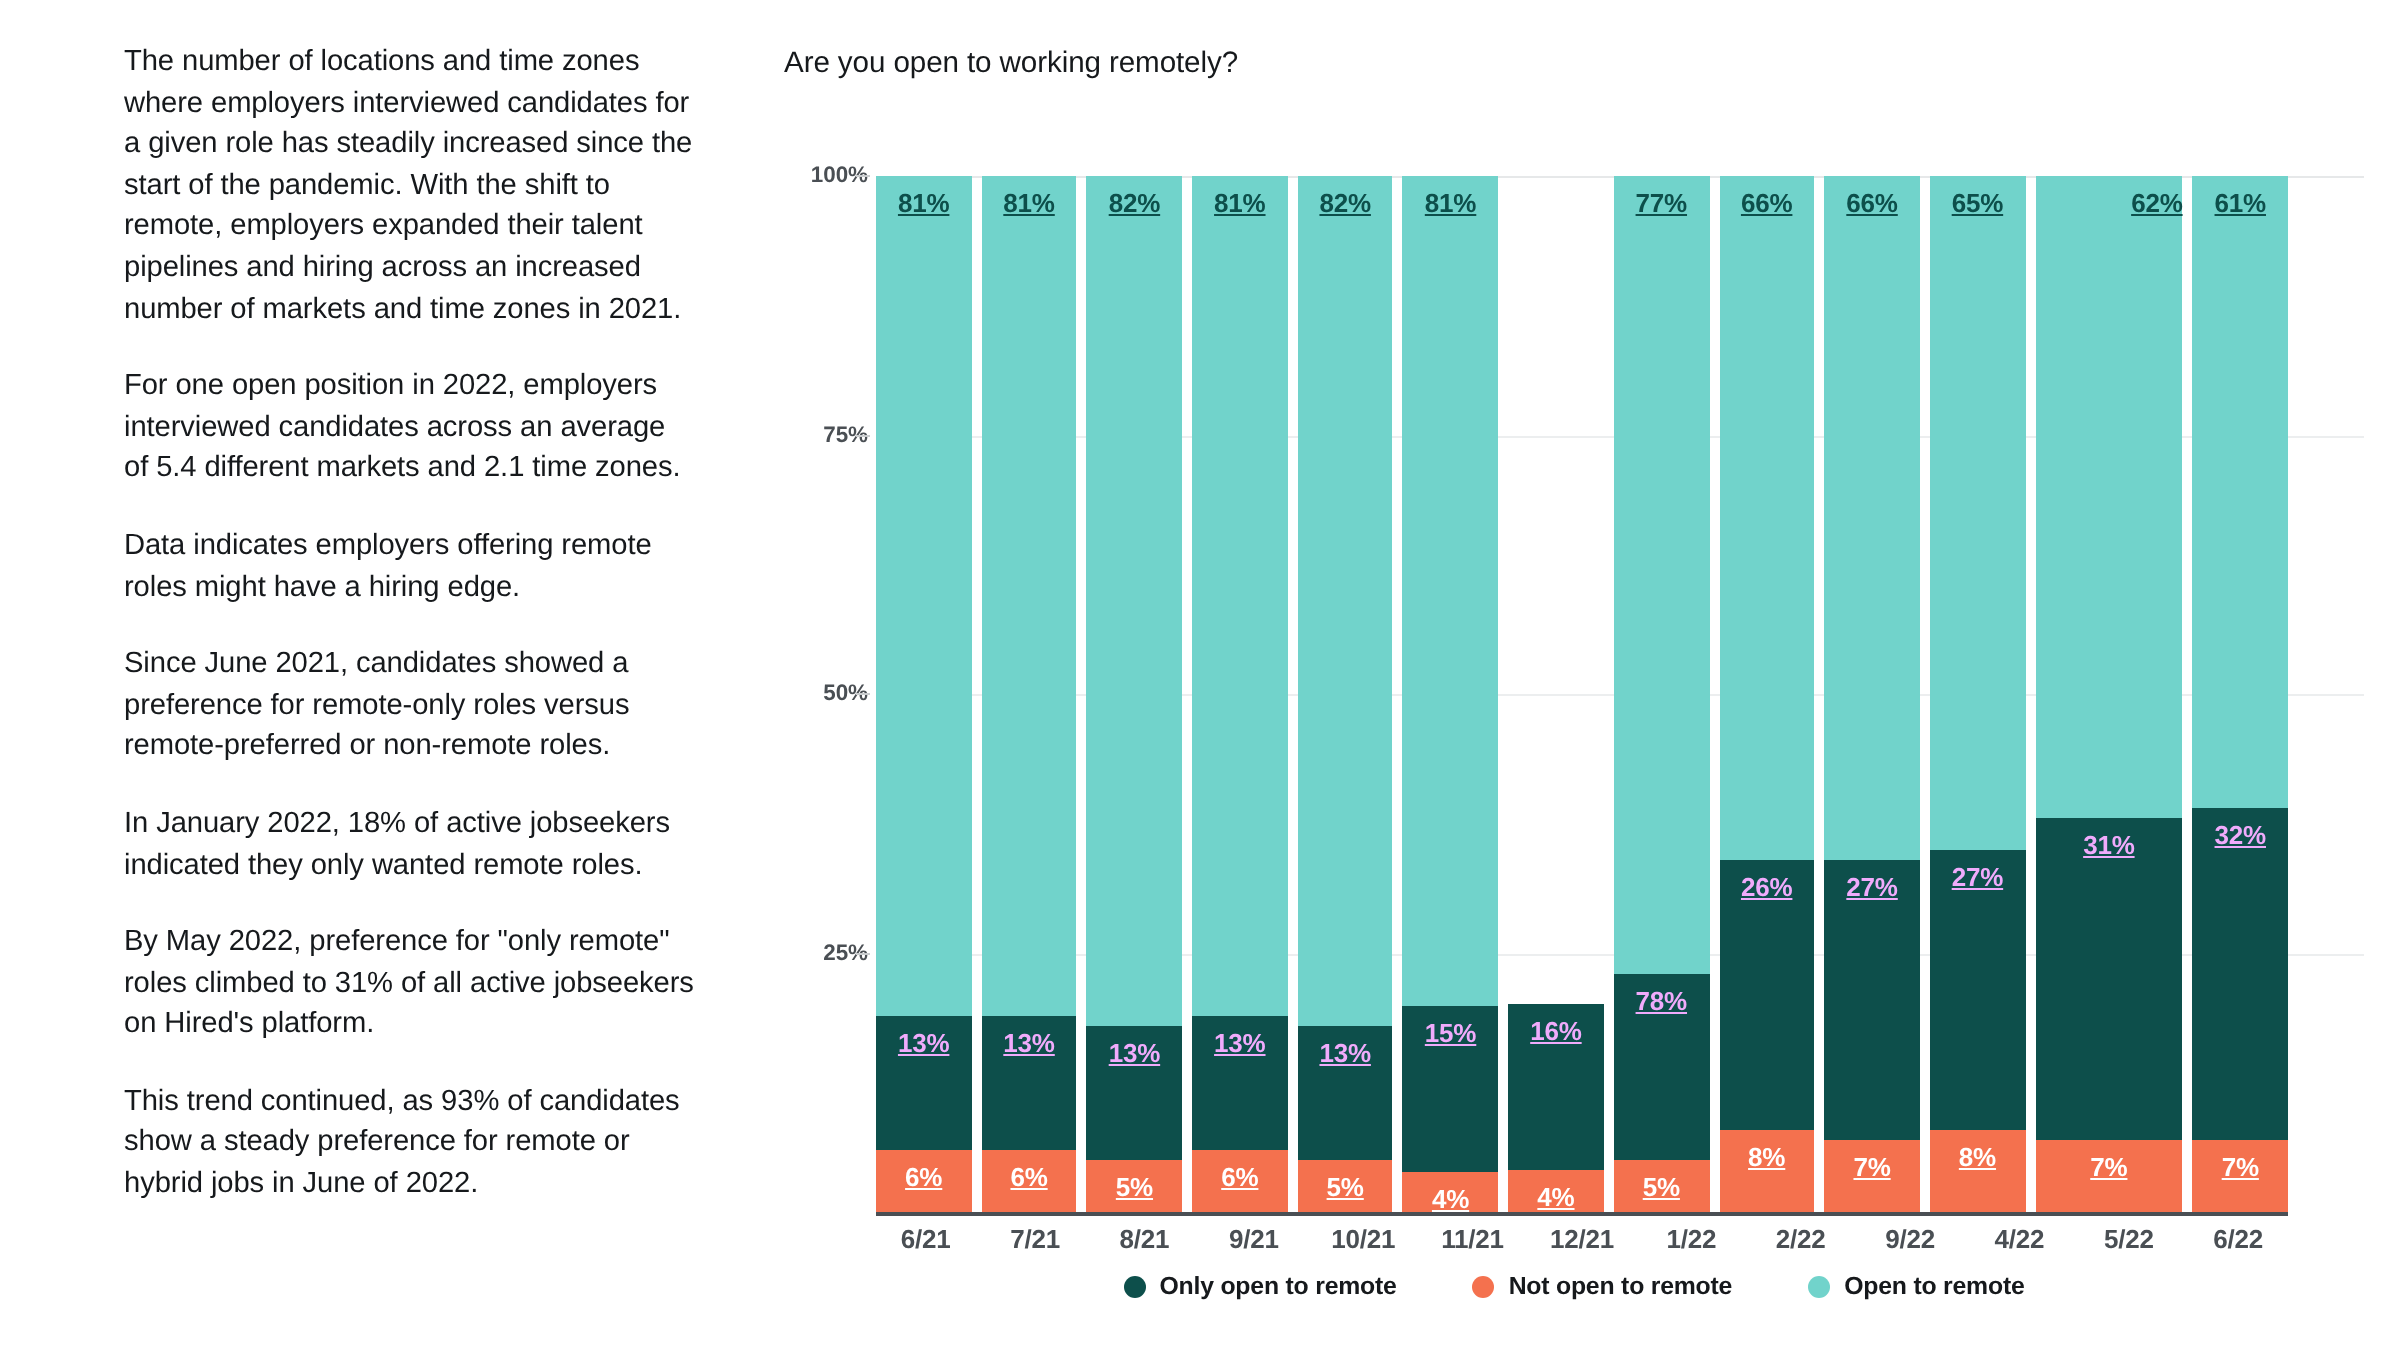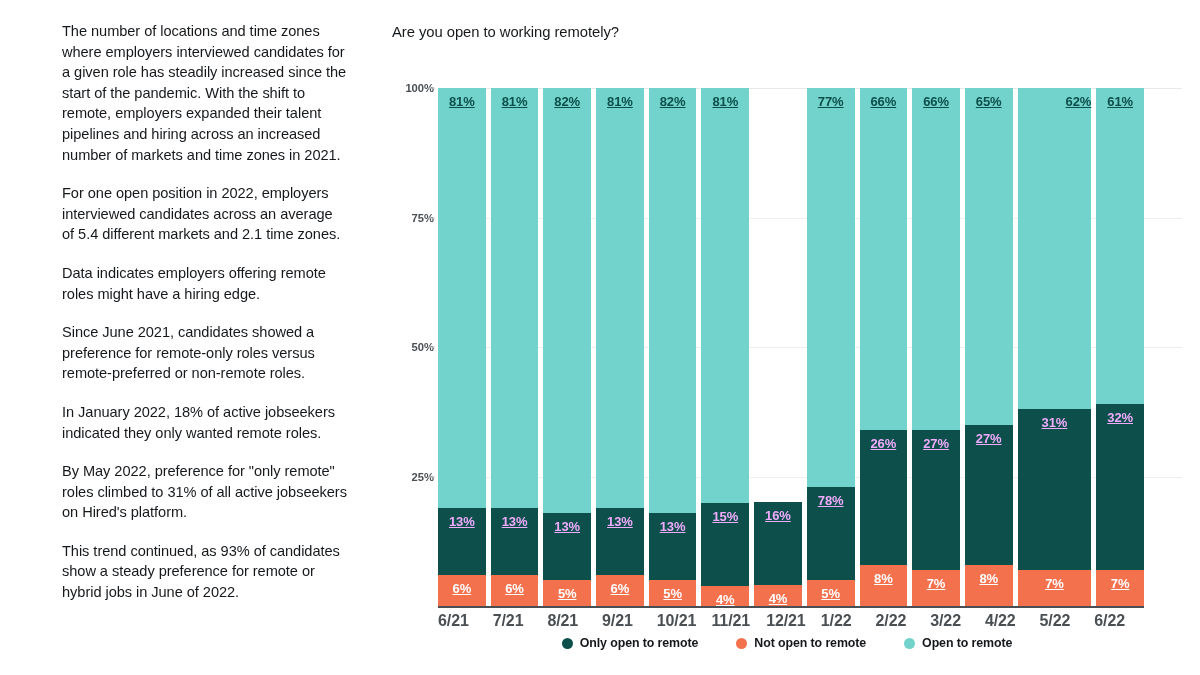--- a/index.html
+++ b/index.html
@@ -132,22 +132,22 @@
   
   #xlabels {
     position: absolute;
     left: 46px; right: 38px;
     top: 524px;
     display: flex;
     gap: 5px;
   }
   .xtick {
     flex: 1 1 0;
-    text-align: left;
-    font-size: 16px;
+    text-align: center;
+    font-size: 13px;
     font-weight: bold;
     color: #4a4f54;
     letter-spacing: -0.1px;
   }
 
   
   #legend {
     position: absolute;
     left: 0; right: 0;
     top: 618px;
@@ -356,21 +356,21 @@
       <div id="xlabels">
           <div class="xtick">6/21</div>
           <div class="xtick">7/21</div>
           <div class="xtick">8/21</div>
           <div class="xtick">9/21</div>
           <div class="xtick">10/21</div>
           <div class="xtick">11/21</div>
           <div class="xtick">12/21</div>
           <div class="xtick">1/22</div>
           <div class="xtick">2/22</div>
-          <div class="xtick">3/22</div>
+          <div class="xtick">9/22</div>
           <div class="xtick">4/22</div>
           <div class="xtick">5/22</div>
           <div class="xtick">6/22</div>
         </div>
     </div>
 
     <div id="legend">
         <div class="legend-item">
           <span class="legend-dot" style="background: rgb(13, 79, 75);"></span>
           <span class="legend-text">Only open to remote</span>

